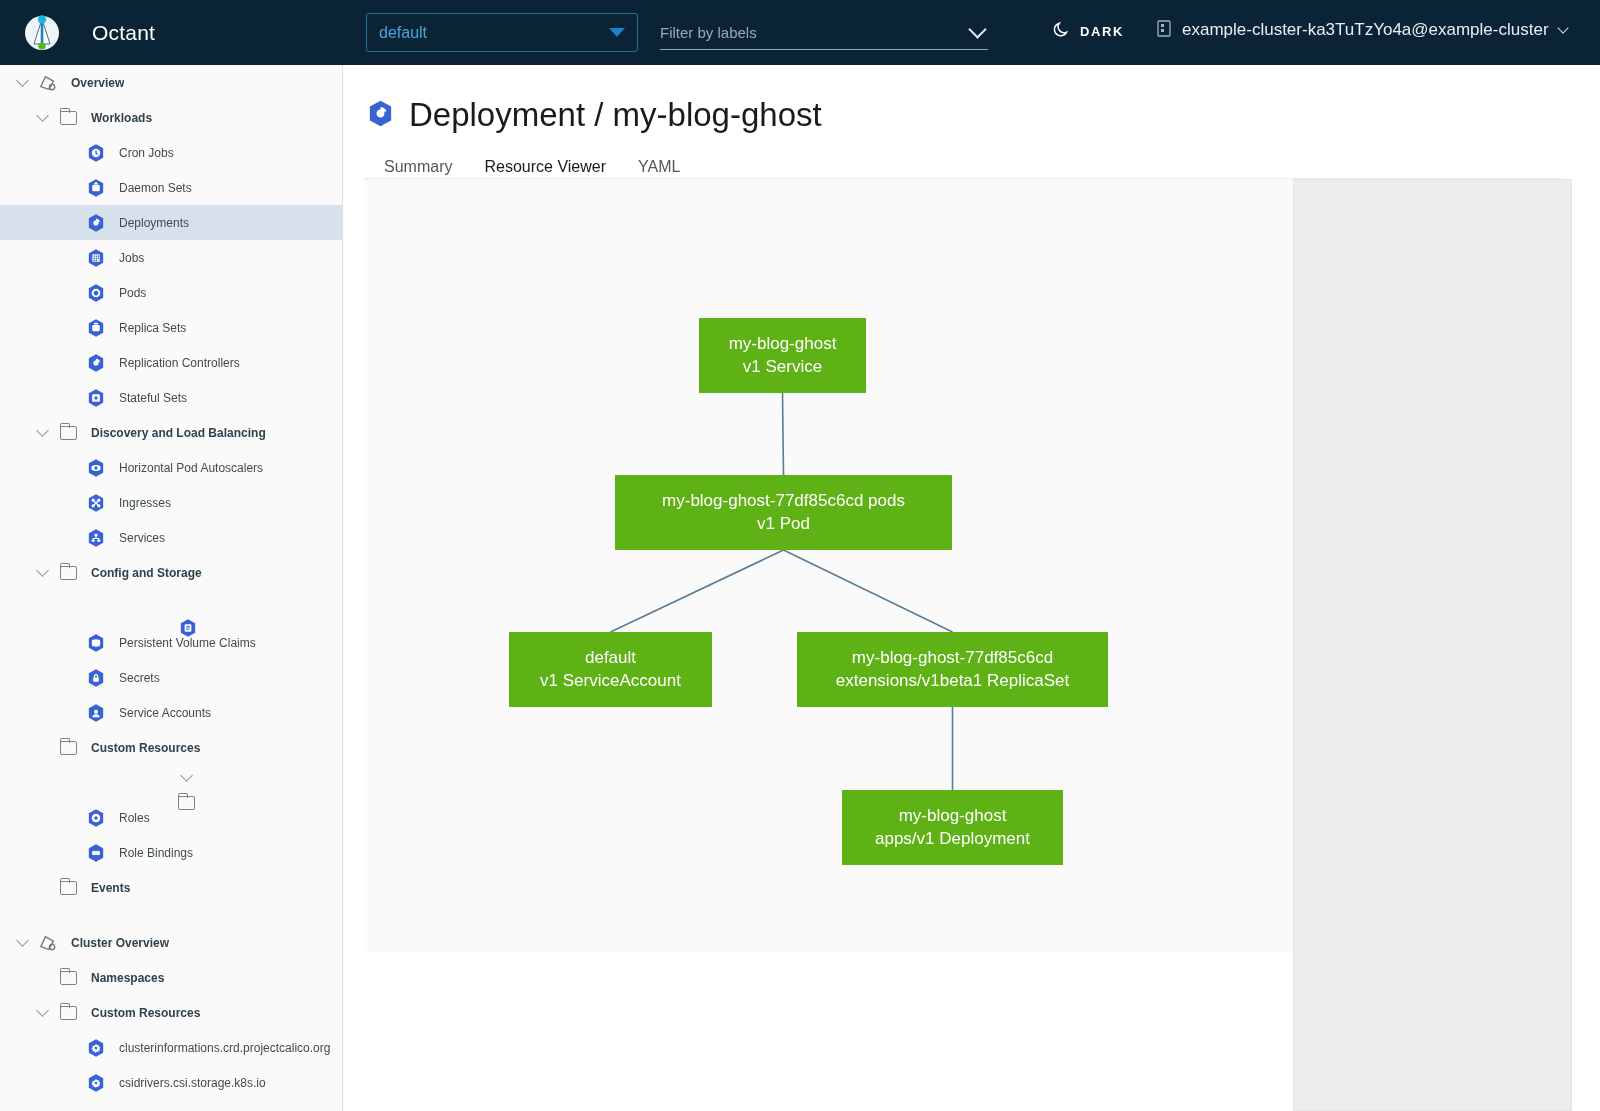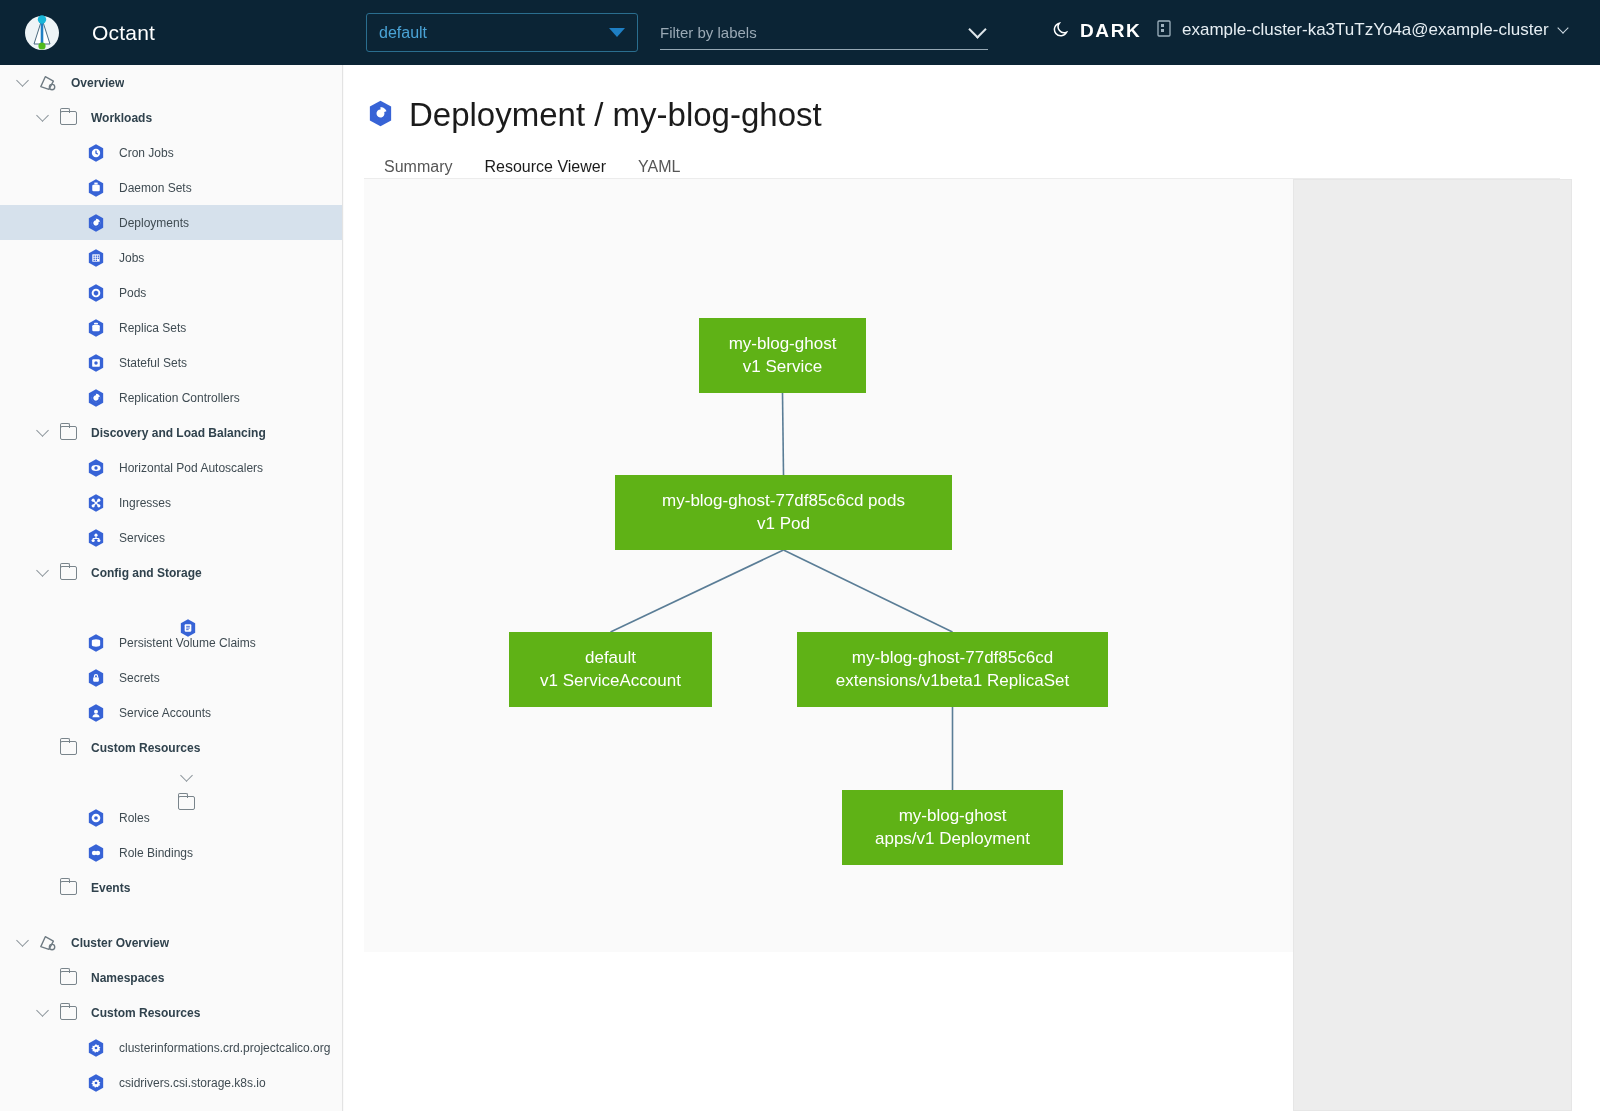--- a/index.html
+++ b/index.html
@@ -71,21 +71,21 @@
     transform: rotate(45deg);
     margin-bottom: 6px; margin-right: 4px;
   }
 
   #theme-toggle {
     position: absolute; left: 1053px; top: 20px;
     display: flex; align-items: center; gap: 9px;
     color: #ffffff;
   }
   #theme-label {
-    font-size: 19px; font-weight: bold; letter-spacing: 1.6px;
+    font-size: 13px; font-weight: bold; letter-spacing: 1.6px;
   }
 
   #cluster-picker {
     position: absolute; left: 1156px; top: 19px;
     display: flex; align-items: center; gap: 10px;
     color: #e6eef3;
   }
   #cluster-name { font-size: 17px; }
   .chev-sm {
     width: 8px; height: 8px;
@@ -334,36 +334,36 @@
           <rect x="9.6" y="5.6" width="4.8" height="2.2" rx="1" fill="#fff"></rect>
         </svg>
       </span>
       <span class="lbl">Replica Sets</span>
     </div>
     <div class="nav-row" style="padding-left: 58px;">
       <span class="caret"></span>
       <span class="ic">
         <svg width="20" height="20" viewBox="0 0 24 24">
           <polygon points="12,1.6 20.6,6.4 20.6,17.6 12,22.4 3.4,17.6 3.4,6.4" fill="#3763d6"></polygon>
+          <circle cx="12" cy="12" r="5.2" fill="#fff"></circle>
+          <path d="M12 7.6a4.4 4.4 0 1 0 4.1 2.9" fill="none" stroke="#3763d6" stroke-width="2.4"></path>
+        </svg>
+      </span>
+      <span class="lbl">Replication Controllers</span>
+    </div>
+    <div class="nav-row" style="padding-left: 58px;">
+      <span class="caret"></span>
+      <span class="ic">
+        <svg width="20" height="20" viewBox="0 0 24 24">
+          <polygon points="12,1.6 20.6,6.4 20.6,17.6 12,22.4 3.4,17.6 3.4,6.4" fill="#3763d6"></polygon>
           <rect x="7.4" y="7.4" width="9.2" height="9.2" rx="1.4" fill="#fff"></rect>
           <circle cx="12" cy="12" r="2.1" fill="#3763d6"></circle>
         </svg>
       </span>
       <span class="lbl">Stateful Sets</span>
-    </div>
-    <div class="nav-row" style="padding-left: 58px;">
-      <span class="caret"></span>
-      <span class="ic">
-        <svg width="20" height="20" viewBox="0 0 24 24">
-          <polygon points="12,1.6 20.6,6.4 20.6,17.6 12,22.4 3.4,17.6 3.4,6.4" fill="#3763d6"></polygon>
-          <circle cx="12" cy="12" r="5.2" fill="#fff"></circle>
-          <path d="M12 7.6a4.4 4.4 0 1 0 4.1 2.9" fill="none" stroke="#3763d6" stroke-width="2.4"></path>
-        </svg>
-      </span>
-      <span class="lbl">Replication Controllers</span>
     </div>
     <div class="nav-row group" style="padding-left: 30px;">
       <span class="caret">
         <i></i>
       </span>
       <span class="ic">
         <span class="folder"></span>
       </span>
       <span class="lbl">Discovery and Load Balancing</span>
     </div>

